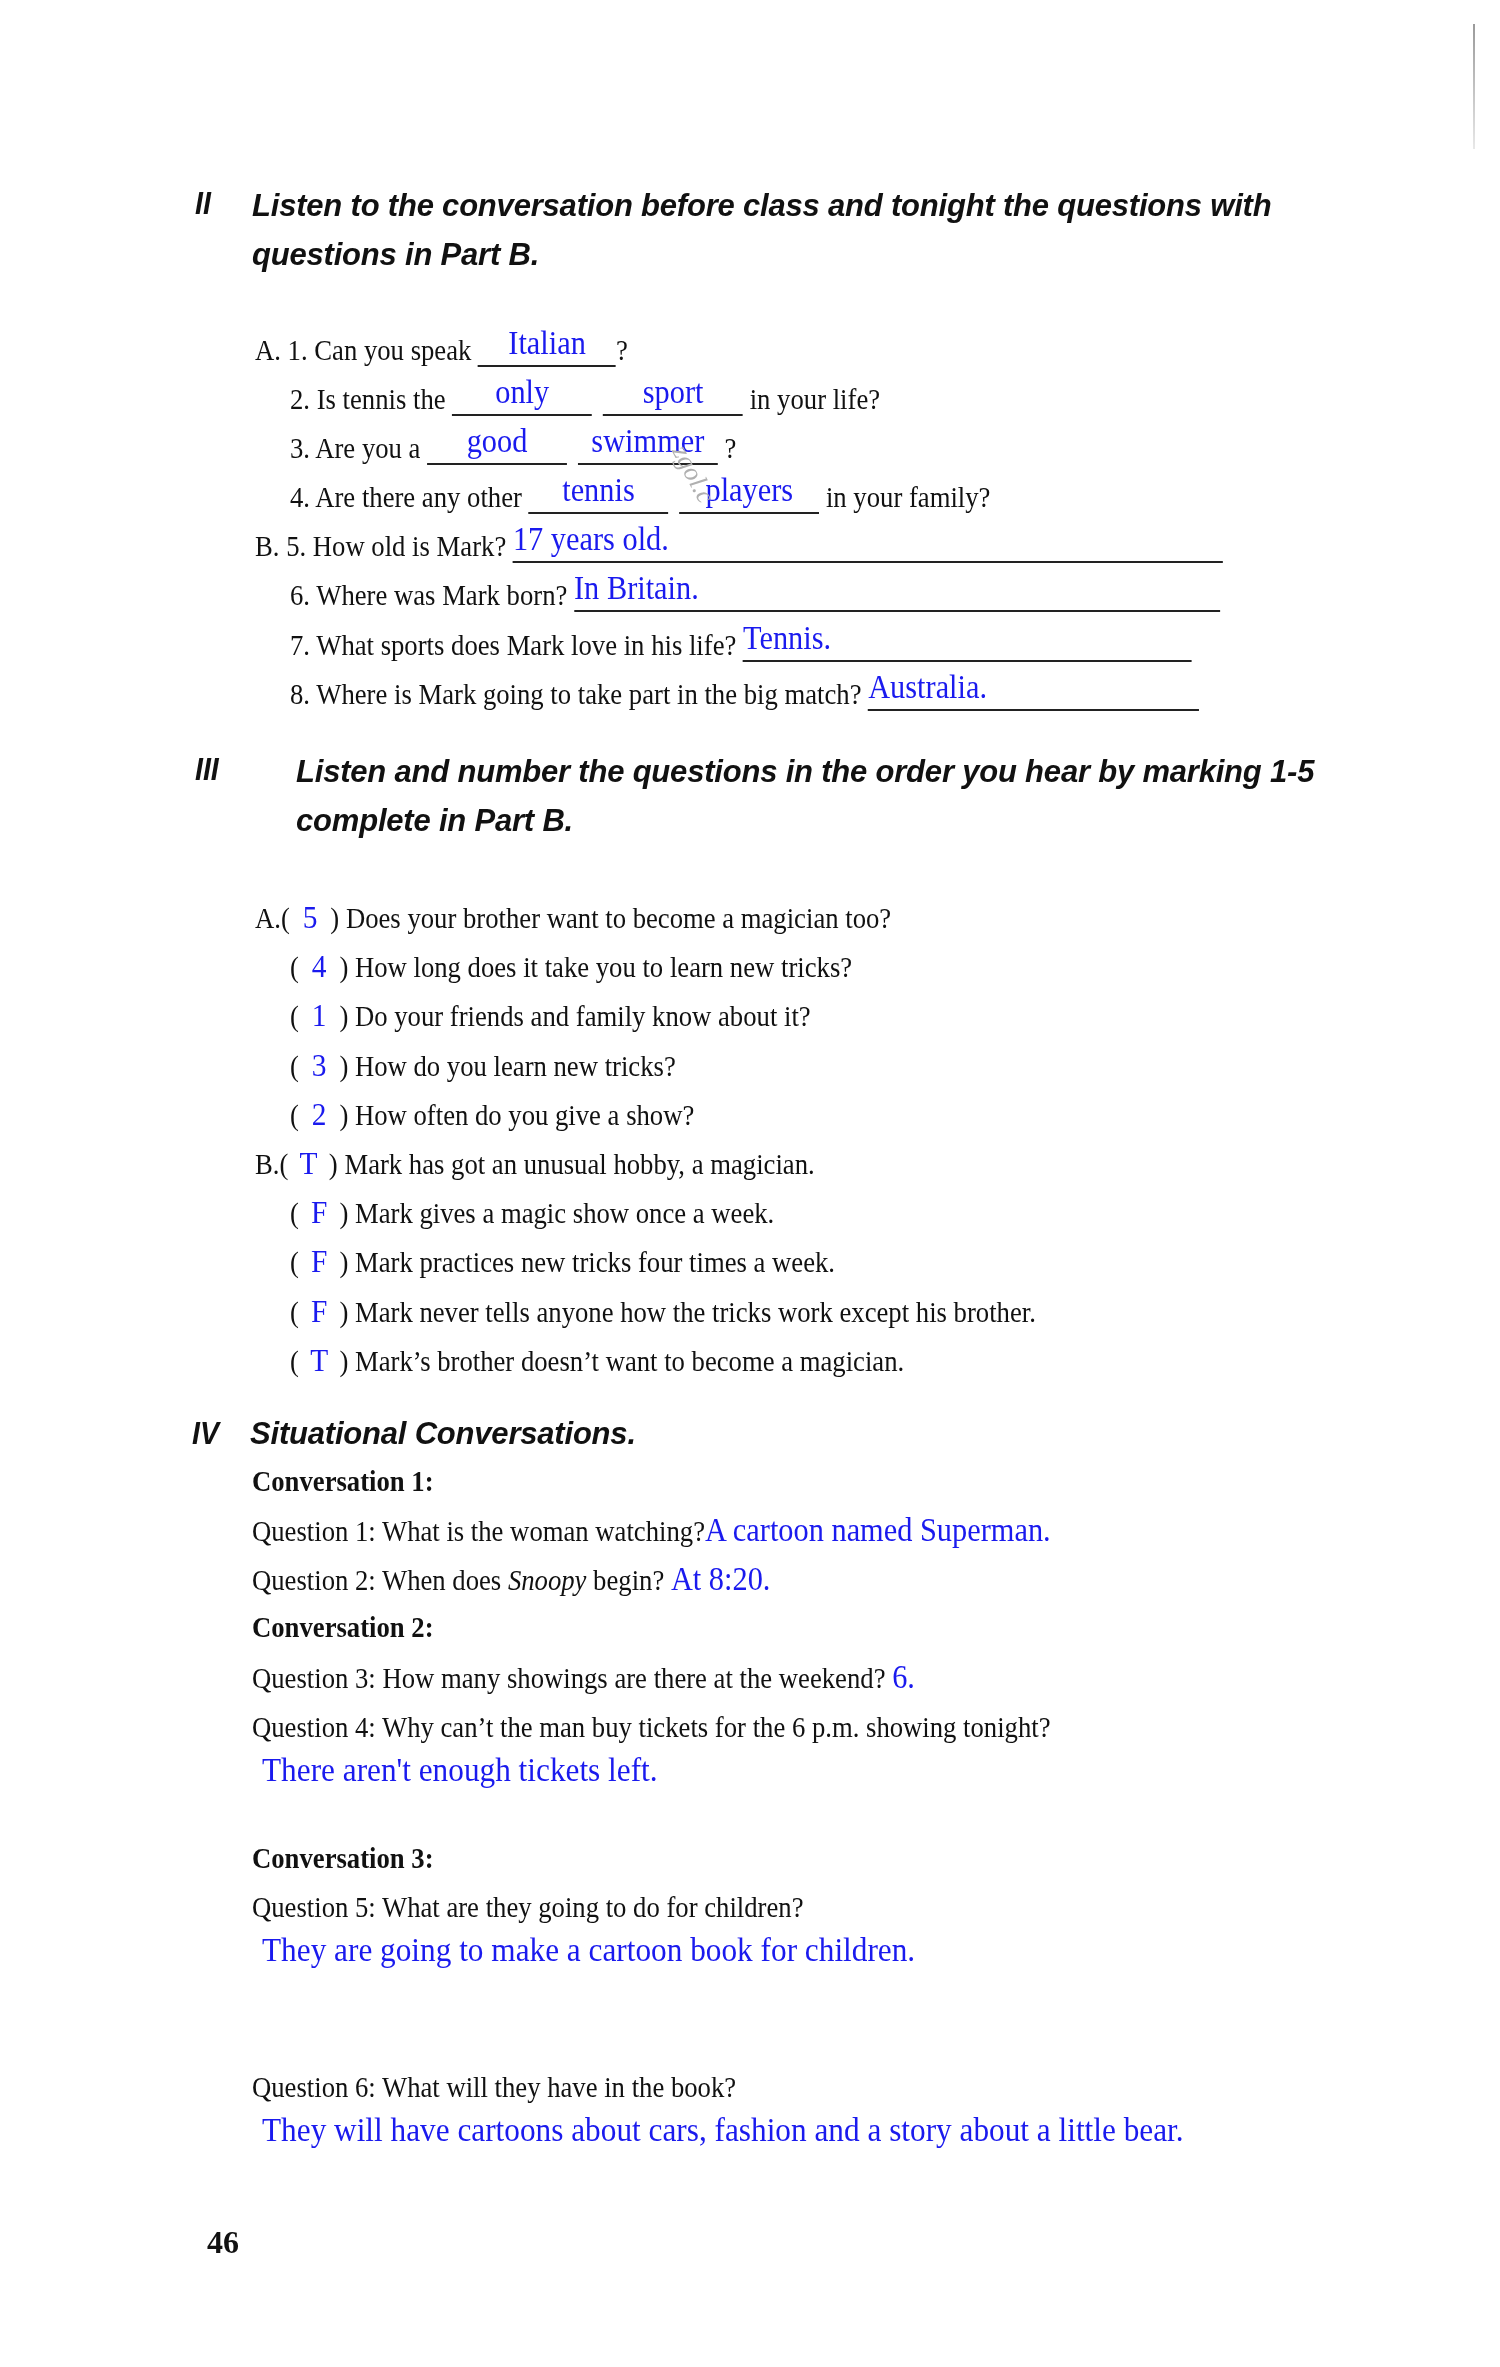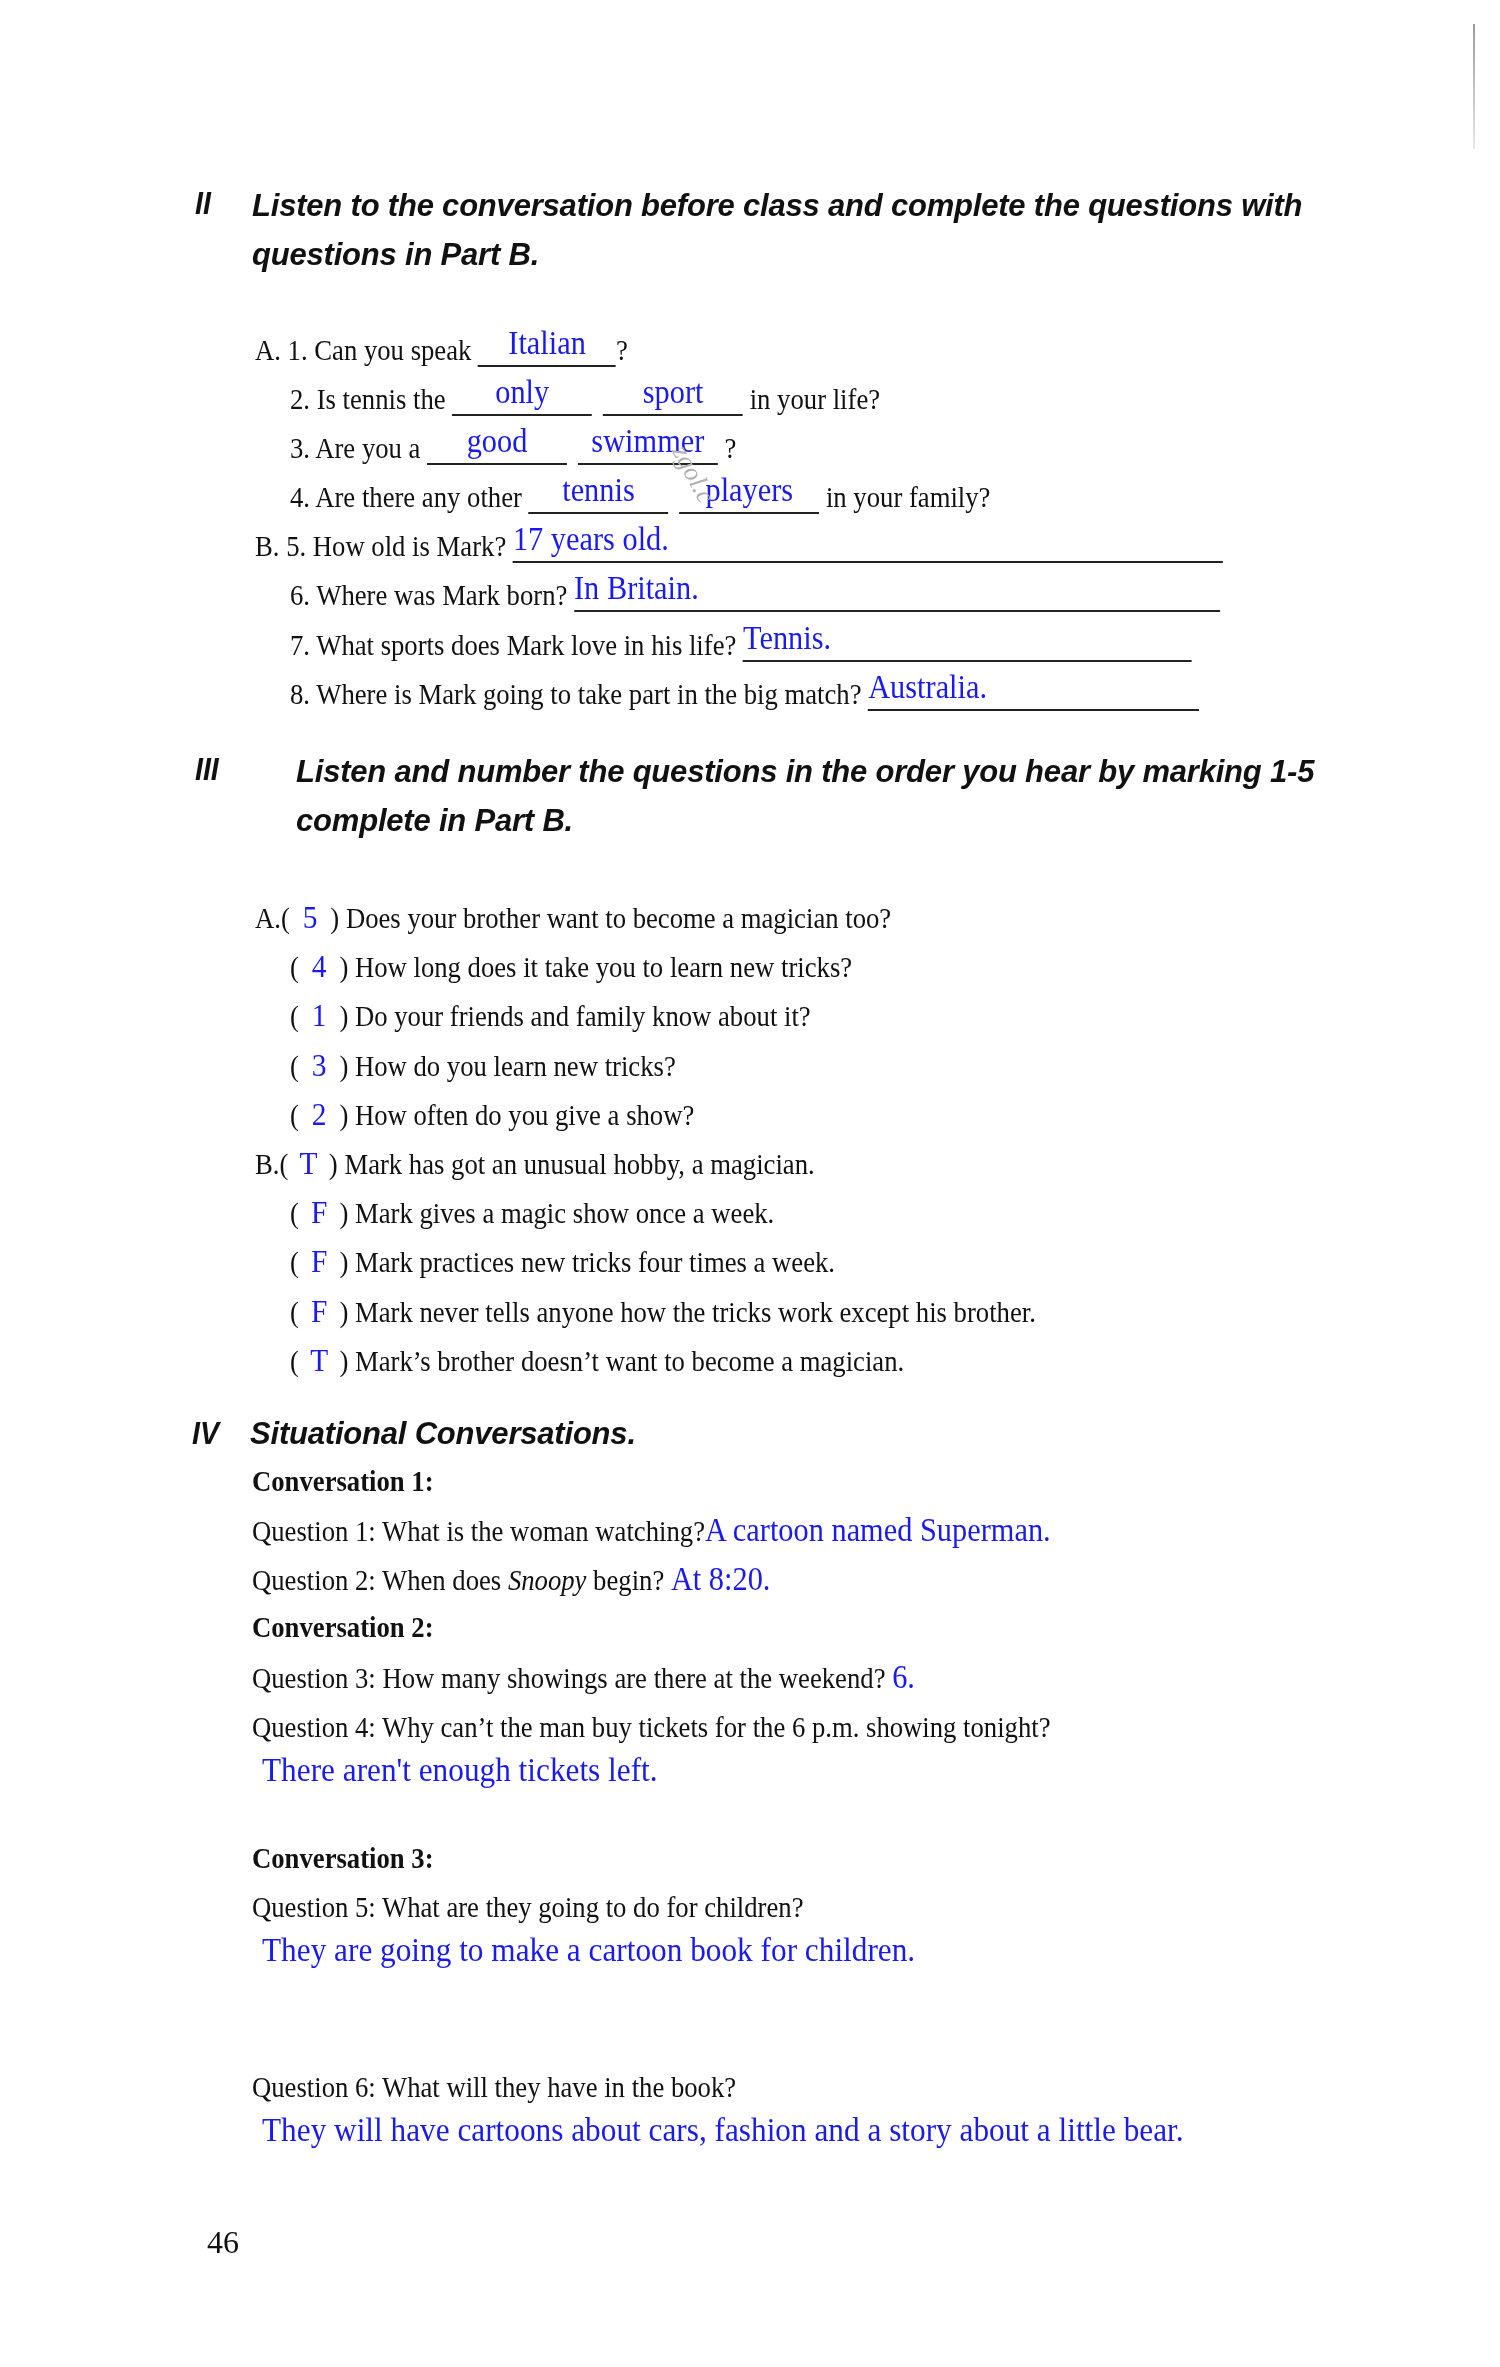--- a/index.html
+++ b/index.html
@@ -12,31 +12,31 @@
   .heading { position:absolute; font-family:"Liberation Sans", sans-serif; font-style:italic; font-weight:bold; font-size:31px; line-height:48.5px; white-space:nowrap; letter-spacing:-0.2px; }
   .q { position:absolute; font-size:29px; line-height:36px; white-space:nowrap; transform:scaleX(0.92); transform-origin:left; }
   .ans { color:#1a1aee; font-size:33px; }
   .blank { display:inline-block; border-bottom:2px solid #222; text-align:center; vertical-align:baseline; line-height:30px; position:relative; }
   .blank .ans { position:relative; top:-6px; }
   .gap { display:inline-block; width:12px; }
   .paren { display:inline-block; }
   .paren .ans { display:inline-block; width:44px; text-align:center; font-size:32px; }
   .conv { position:absolute; font-weight:bold; font-size:29px; transform:scaleX(0.92); transform-origin:left; white-space:nowrap; }
   .free-ans { position:absolute; color:#1a1aee; font-size:34px; white-space:nowrap; transform:scaleX(0.92); transform-origin:left; }
-  .page-num { position:absolute; left:207px; top:2224px; font-size:32px; }
+  .page-num { position:absolute; left:207px; top:2224px; font-size:32px;font-weight:bold; }
   .watermark { position:absolute; left:692px; top:440px; color:#b0b0b0; font-size:26px; transform:rotate(62deg); transform-origin:left top; font-style:italic; }
 </style>
 </head>
 <body>
 
 <div class="edge-line"></div>
 
 <div class="roman" style="left:195px;top:186px;">II</div>
 <div class="heading" style="left:252px;top:182px;">
-  <div>Listen to the conversation before class and complete the questions with</div>
+  <div>Listen to the conversation before class and tonight the questions with</div>
   <div>questions in Part B.</div>
 </div>
 
 <div class="q" style="left:255px;top:332px;">
   <span>A.</span>
   <span>1.</span>
   <span>Can you speak</span>
   <span class="blank" style="width:150px;"><span class="ans">Italian</span></span><span>?</span>
 </div>
 

